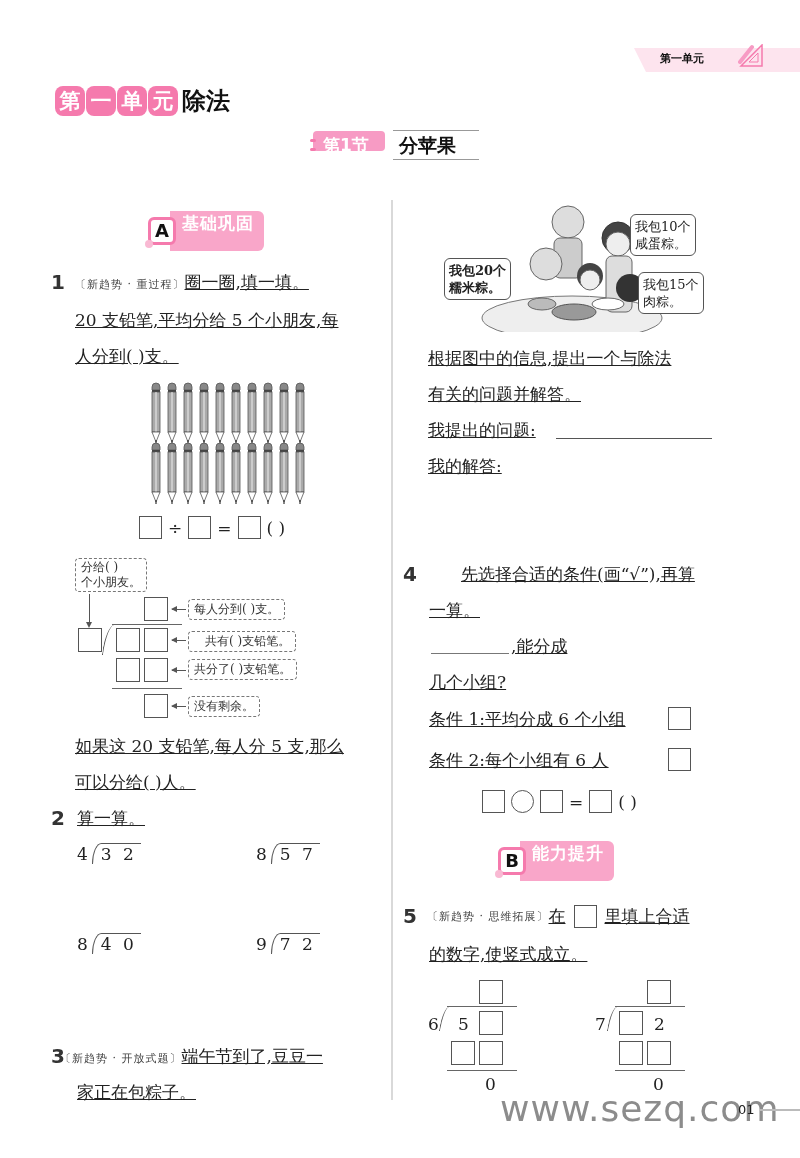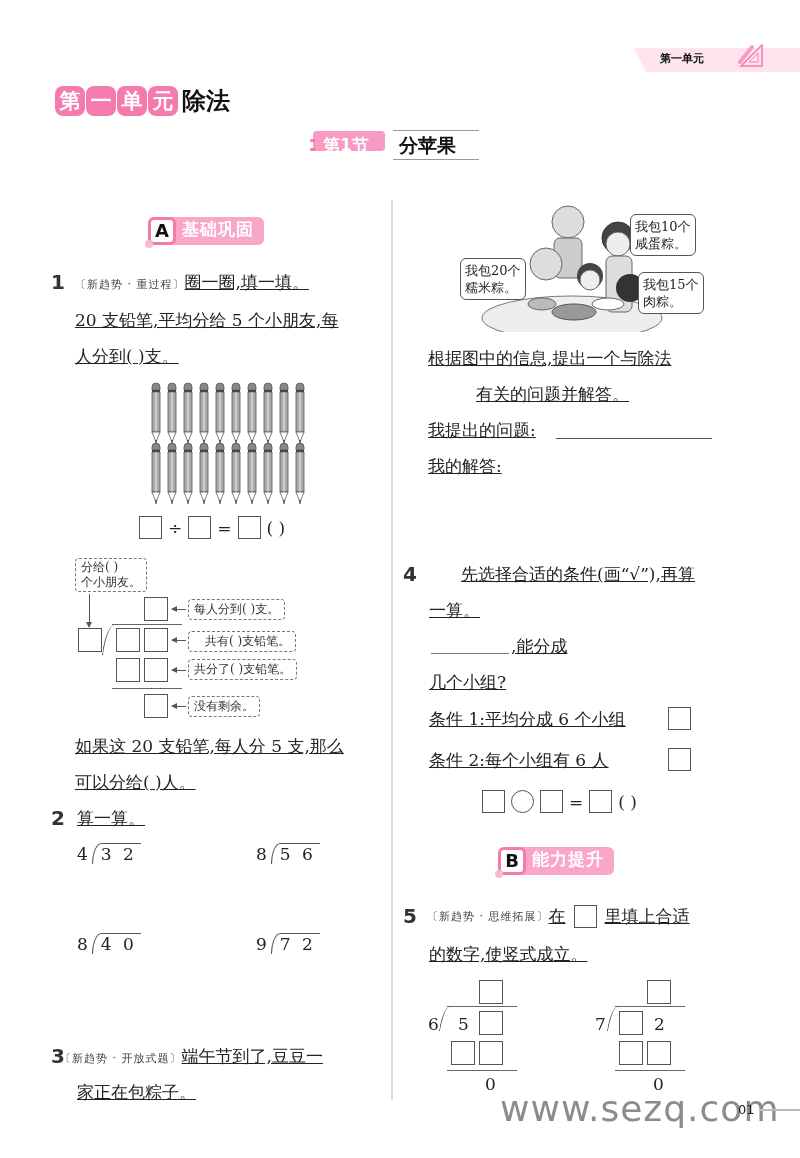--- a/index.html
+++ b/index.html
@@ -30,21 +30,21 @@
     font-size: 19px; font-weight: bold; color: #111; line-height: 28px; padding-left: 6px; }
 
   
   .divider { left: 391px; top: 200px; width: 2px; height: 900px; background: #d9d9d9; }
 
   
   .level-badge { display: flex; align-items: center; height: 24px; }
   .level-letter { width: 28px; height: 28px; border: 3px solid #f57aad; border-radius: 6px; background: #fff; color: #111;
     font-size: 18px; font-weight: bold; text-align: center; line-height: 22px; position: relative; z-index: 2; }
   .level-letter::after { content: ""; position: absolute; left: -6px; bottom: -6px; width: 8px; height: 8px; border-radius: 50%; background: #f9b9d3; }
-  .level-text { background: #f9a6c9; color: #fff; font-size: 17px; font-weight: bold; height: 28px; line-height: 24px;
+  .level-text { background: #f9a6c9; color: #fff; font-size: 17px; font-weight: bold; height: 40px; line-height: 24px;
     padding: 0 10px 0 12px; margin-left: -6px; border-radius: 0 6px 6px 0; letter-spacing: 1px; }
 
   .qnum { font-family: "DejaVu Sans", sans-serif; font-weight: bold; font-size: 20px; color: #333; }
   .tag { font-size: 11px; color: #444; letter-spacing: 1px; }
   .txt { font-size: 17px; color: #222; line-height: 36px; white-space: nowrap; text-decoration: underline; }
 
   .box { display: inline-block; border: 1.5px solid #555; background: #fff; }
   .dash { border: 1.5px dashed #777; border-radius: 4px; font-size: 12px; color: #333; padding: 1px 5px; white-space: nowrap; }
   .arrow { height: 1px; background: #555; }
   .arrow::before { content: ""; position: absolute; left: -1px; top: -3px; border-right: 6px solid #555; border-top: 3.5px solid transparent; border-bottom: 3.5px solid transparent; }
@@ -306,21 +306,21 @@
 
 <div class="abs qnum" style="left:51px; top:806px;">2</div>
 <div class="abs txt" style="left:77px; top:800px;">算一算。</div>
 
 <div class="abs serif" style="left:77px; top:843px; font-size:17px; display:flex; align-items:flex-end;">
   <span>4</span>
   <span class="divbracket" style="margin-left:4px; padding:0 4px 0 8px; letter-spacing:3px;">3 2</span>
 </div>
 <div class="abs serif" style="left:256px; top:843px; font-size:17px; display:flex; align-items:flex-end;">
   <span>8</span>
-  <span class="divbracket" style="margin-left:4px; padding:0 4px 0 8px; letter-spacing:3px;">5 6</span>
+  <span class="divbracket" style="margin-left:4px; padding:0 4px 0 8px; letter-spacing:3px;">5 7</span>
 </div>
 <div class="abs serif" style="left:77px; top:933px; font-size:17px; display:flex; align-items:flex-end;">
   <span>8</span>
   <span class="divbracket" style="margin-left:4px; padding:0 4px 0 8px; letter-spacing:3px;">4 0</span>
 </div>
 <div class="abs serif" style="left:256px; top:933px; font-size:17px; display:flex; align-items:flex-end;">
   <span>9</span>
   <span class="divbracket" style="margin-left:4px; padding:0 4px 0 8px; letter-spacing:3px;">7 2</span>
 </div>
 
@@ -339,36 +339,36 @@
     <circle cx="176" cy="44" r="12" fill="#eee" stroke="#666"></circle>
     <rect x="164" y="56" width="26" height="56" rx="6" fill="#ddd" stroke="#666"></rect>
     <circle cx="104" cy="64" r="16" fill="#ddd" stroke="#666"></circle>
     <circle cx="148" cy="76" r="13" fill="#444"></circle>
     <circle cx="148" cy="80" r="10" fill="#eee" stroke="#666"></circle>
     <circle cx="188" cy="88" r="14" fill="#333"></circle>
     <ellipse cx="132" cy="112" rx="22" ry="8" fill="#999" stroke="#555"></ellipse>
     <ellipse cx="100" cy="104" rx="14" ry="6" fill="#bbb" stroke="#666"></ellipse>
     <ellipse cx="166" cy="104" rx="16" ry="6" fill="#fff" stroke="#666"></ellipse>
   </svg>
-  <div class="abs bubble" style="left:18px; top:58px;">
+  <div class="abs bubble" style="left:2px; top:58px;font-weight:bold;">
     <div>我包20个</div>
     <div>糯米粽。</div>
   </div>
   <div class="abs bubble" style="left:188px; top:14px;">
     <div>我包10个</div>
     <div>咸蛋粽。</div>
   </div>
   <div class="abs bubble" style="left:196px; top:72px;">
     <div>我包15个</div>
     <div>肉粽。</div>
   </div>
 </div>
 
 <div class="abs txt" style="left:428px; top:340px;">根据图中的信息,提出一个与除法</div>
-<div class="abs txt" style="left:428px; top:376px;margin-left:48px;">有关的问题并解答。</div>
+<div class="abs txt" style="left:428px; top:376px;">有关的问题并解答。</div>
 <div class="abs txt" style="left:428px; top:412px;">我提出的问题:</div>
 <div class="abs" style="left:556px; top:438px; width:156px; height:1px; background:#555;"></div>
 <div class="abs txt" style="left:428px; top:448px;">我的解答:</div>
 
 <div class="abs qnum" style="left:403px; top:562px;">4</div>
 <div class="abs txt" style="left:429px; top:556px;margin-left:32px;">先选择合适的条件(画“√”),再算</div>
 <div class="abs txt" style="left:429px; top:592px;">一算。</div>
 <div class="abs" style="left:429px; top:628px; display:flex; align-items:flex-end;">
   <span style="display:inline-block; width:78px; height:1px; background:#777; margin:0 2px 10px;"></span>
   <span class="txt">,能分成</span>

